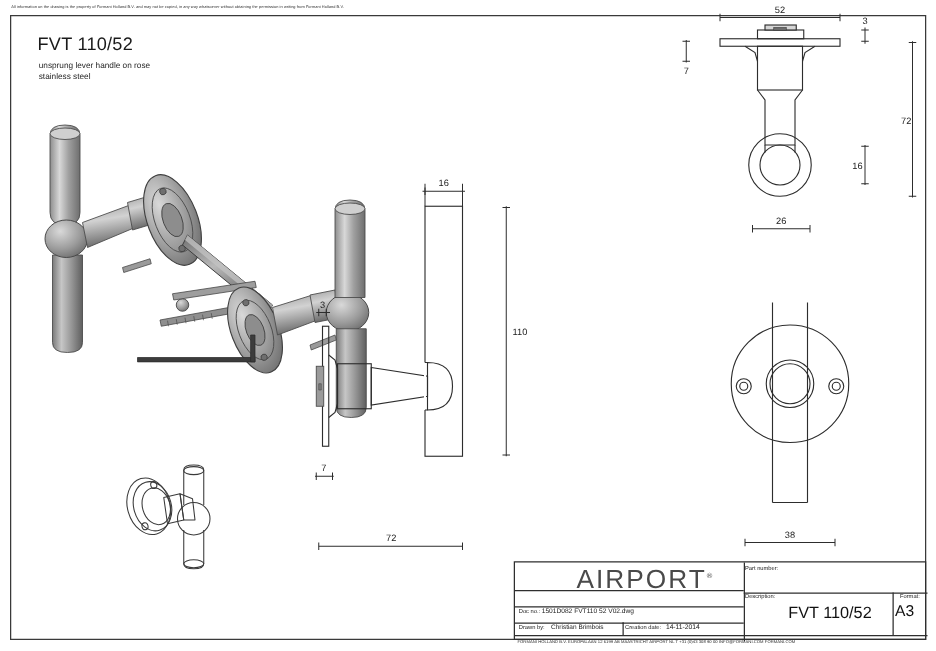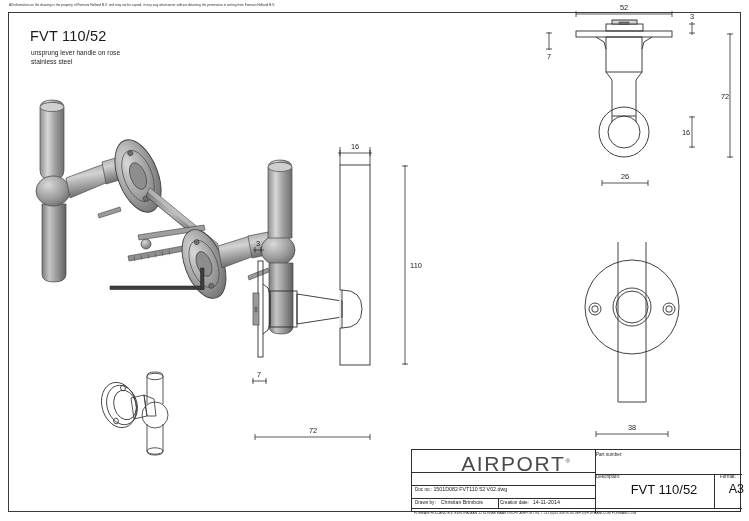--- a/index.html
+++ b/index.html
@@ -47,21 +47,21 @@
   .desc-lbl{left:596px;top:474px;}
   .format-lbl{left:720px;top:474px;}
   .docno-lbl{left:415px;top:486px;}
   .drawn-lbl{left:415px;top:499px;}
   .created-lbl{left:500px;top:499px;}
   .desc-val{
     position:absolute;left:614px;top:482px;width:100px;text-align:center;
     font-size:13px;color:#111;white-space:nowrap;
   }
   .format-val{
-    position:absolute;left:716px;top:482px;width:28px;text-align:right;
+    position:absolute;left:716px;top:482px;width:28px;text-align:left;
     font-size:12.5px;color:#111;white-space:nowrap;
   }
   .footer{
     position:absolute;left:414px;top:511px;width:330px;
     font-size:3.3px;color:#222;white-space:nowrap;letter-spacing:0.05px;
   }
   .dimtxt{font-size:7.4px;fill:#1a1a1a;font-family:"Liberation Sans","DejaVu Sans",sans-serif;}
 </style>
 </head>
 <body>

